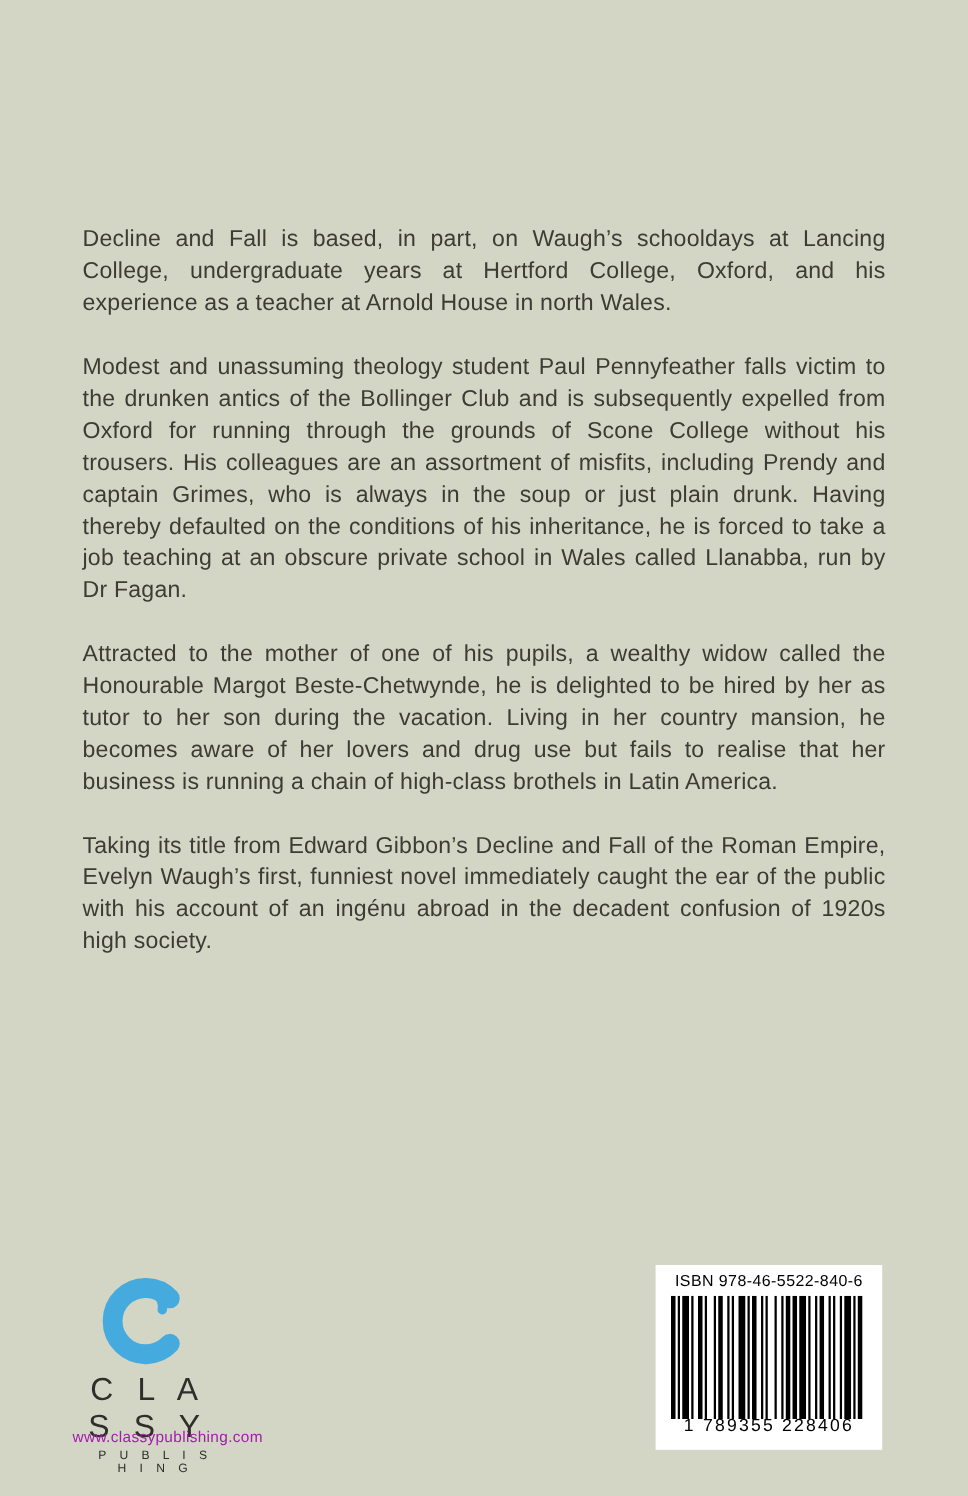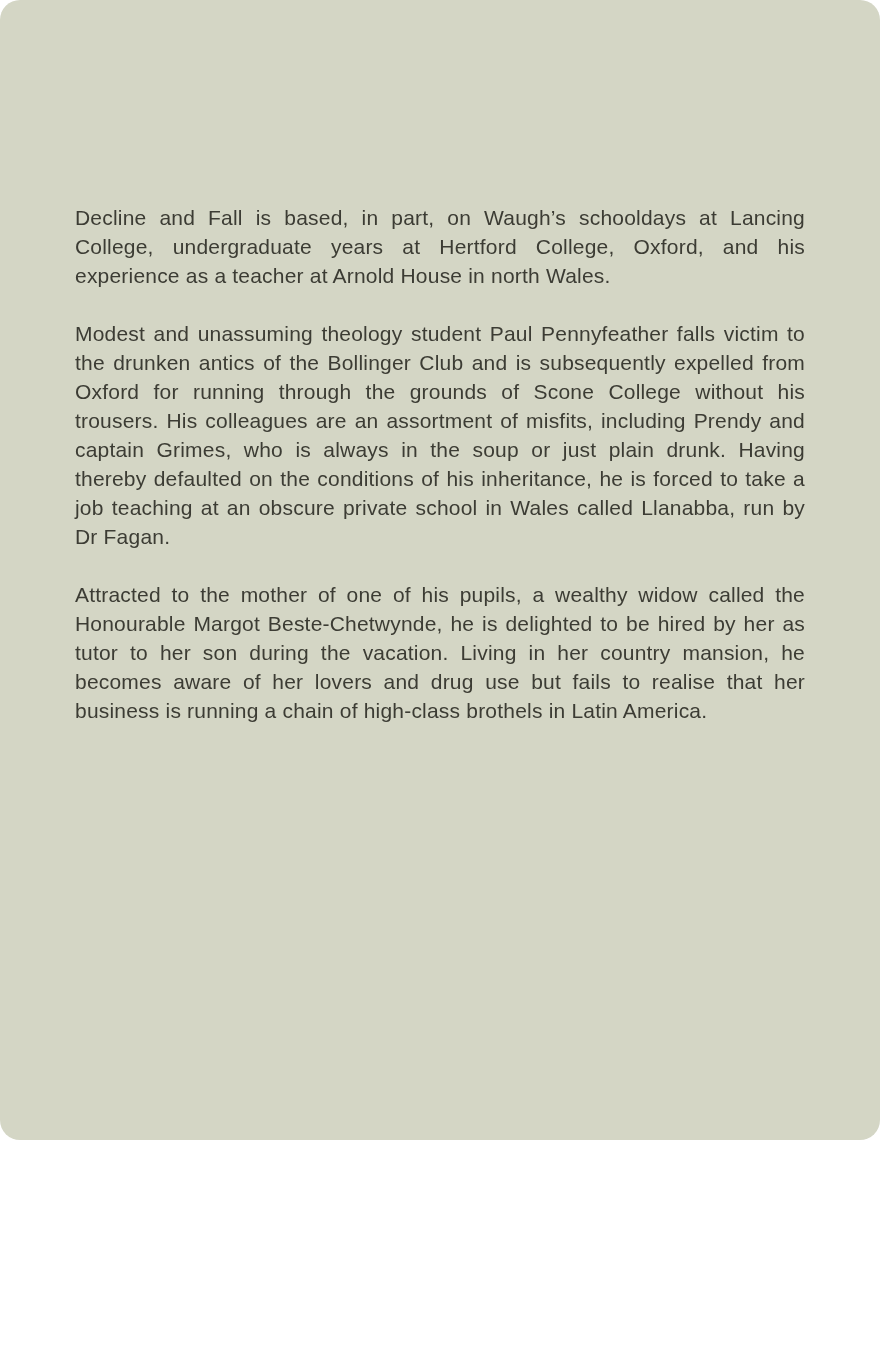--- a/index.html
+++ b/index.html
@@ -2,25 +2,24 @@
 <html><head>
 <meta charset="utf-8">
 <style>
   html, body {
     margin: 0;
     padding: 0;
   }
   .cover {
     position: relative;
     width: 880px;
-    height: 1140px;
+    height: 1360px;
     background: #d4d6c5;
     font-family: "Liberation Sans", sans-serif;
     overflow: hidden;
-    border-radius: 20px;
   }
   
   .blurb {
     position: absolute;
     top: 203px;
     left: 75px;
     width: 730px;
     color: #3c3c34;
   }
   .blurb p {
@@ -101,20 +100,21 @@
 </style>
 </head>
 <body>
 
 <div class="cover">
 
   <main class="blurb">
     <p>Decline and Fall is based, in part, on Waugh’s schooldays at Lancing College, undergraduate years at Hertford College, Oxford, and his experience as a teacher at Arnold House in north Wales.</p>
     <p>Modest and unassuming theology student Paul Pennyfeather falls victim to the drunken antics of the Bollinger Club and is subsequently expelled from Oxford for running through the grounds of Scone College without his trousers. His colleagues are an assortment of misfits, including Prendy and captain Grimes, who is always in the soup or just plain drunk. Having thereby defaulted on the conditions of his inheritance, he is forced to take a job teaching at an obscure private school in Wales called Llanabba, run by Dr Fagan.</p>
     <p>Attracted to the mother of one of his pupils, a wealthy widow called the Honourable Margot Beste-Chetwynde, he is delighted to be hired by her as tutor to her son during the vacation. Living in her country mansion, he becomes aware of her lovers and drug use but fails to realise that her business is running a chain of high-class brothels in Latin America.</p>
+    <p>Taking its title from Edward Gibbon’s Decline and Fall of the Roman Empire, Evelyn Waugh’s first, funniest novel immediately caught the ear of the public with his account of an ingénu abroad in the decadent confusion of 1920s high society.</p>
   </main>
 
   <div class="publisher">
     <svg class="logo-icon" viewBox="0 0 100 100" aria-hidden="true">
       <path d="M76 26 A 35 35 0 1 0 76 74" fill="none" stroke="#45aadd" stroke-width="21" stroke-linecap="round"></path>
       <path d="M62 22 q 8 6 6 16" fill="none" stroke="#45aadd" stroke-width="10" stroke-linecap="round"></path>
     </svg>
     <div class="publisher-name">C L A S S Y</div>
     <div class="publisher-type">P U B L I S H I N G</div>
   </div>

